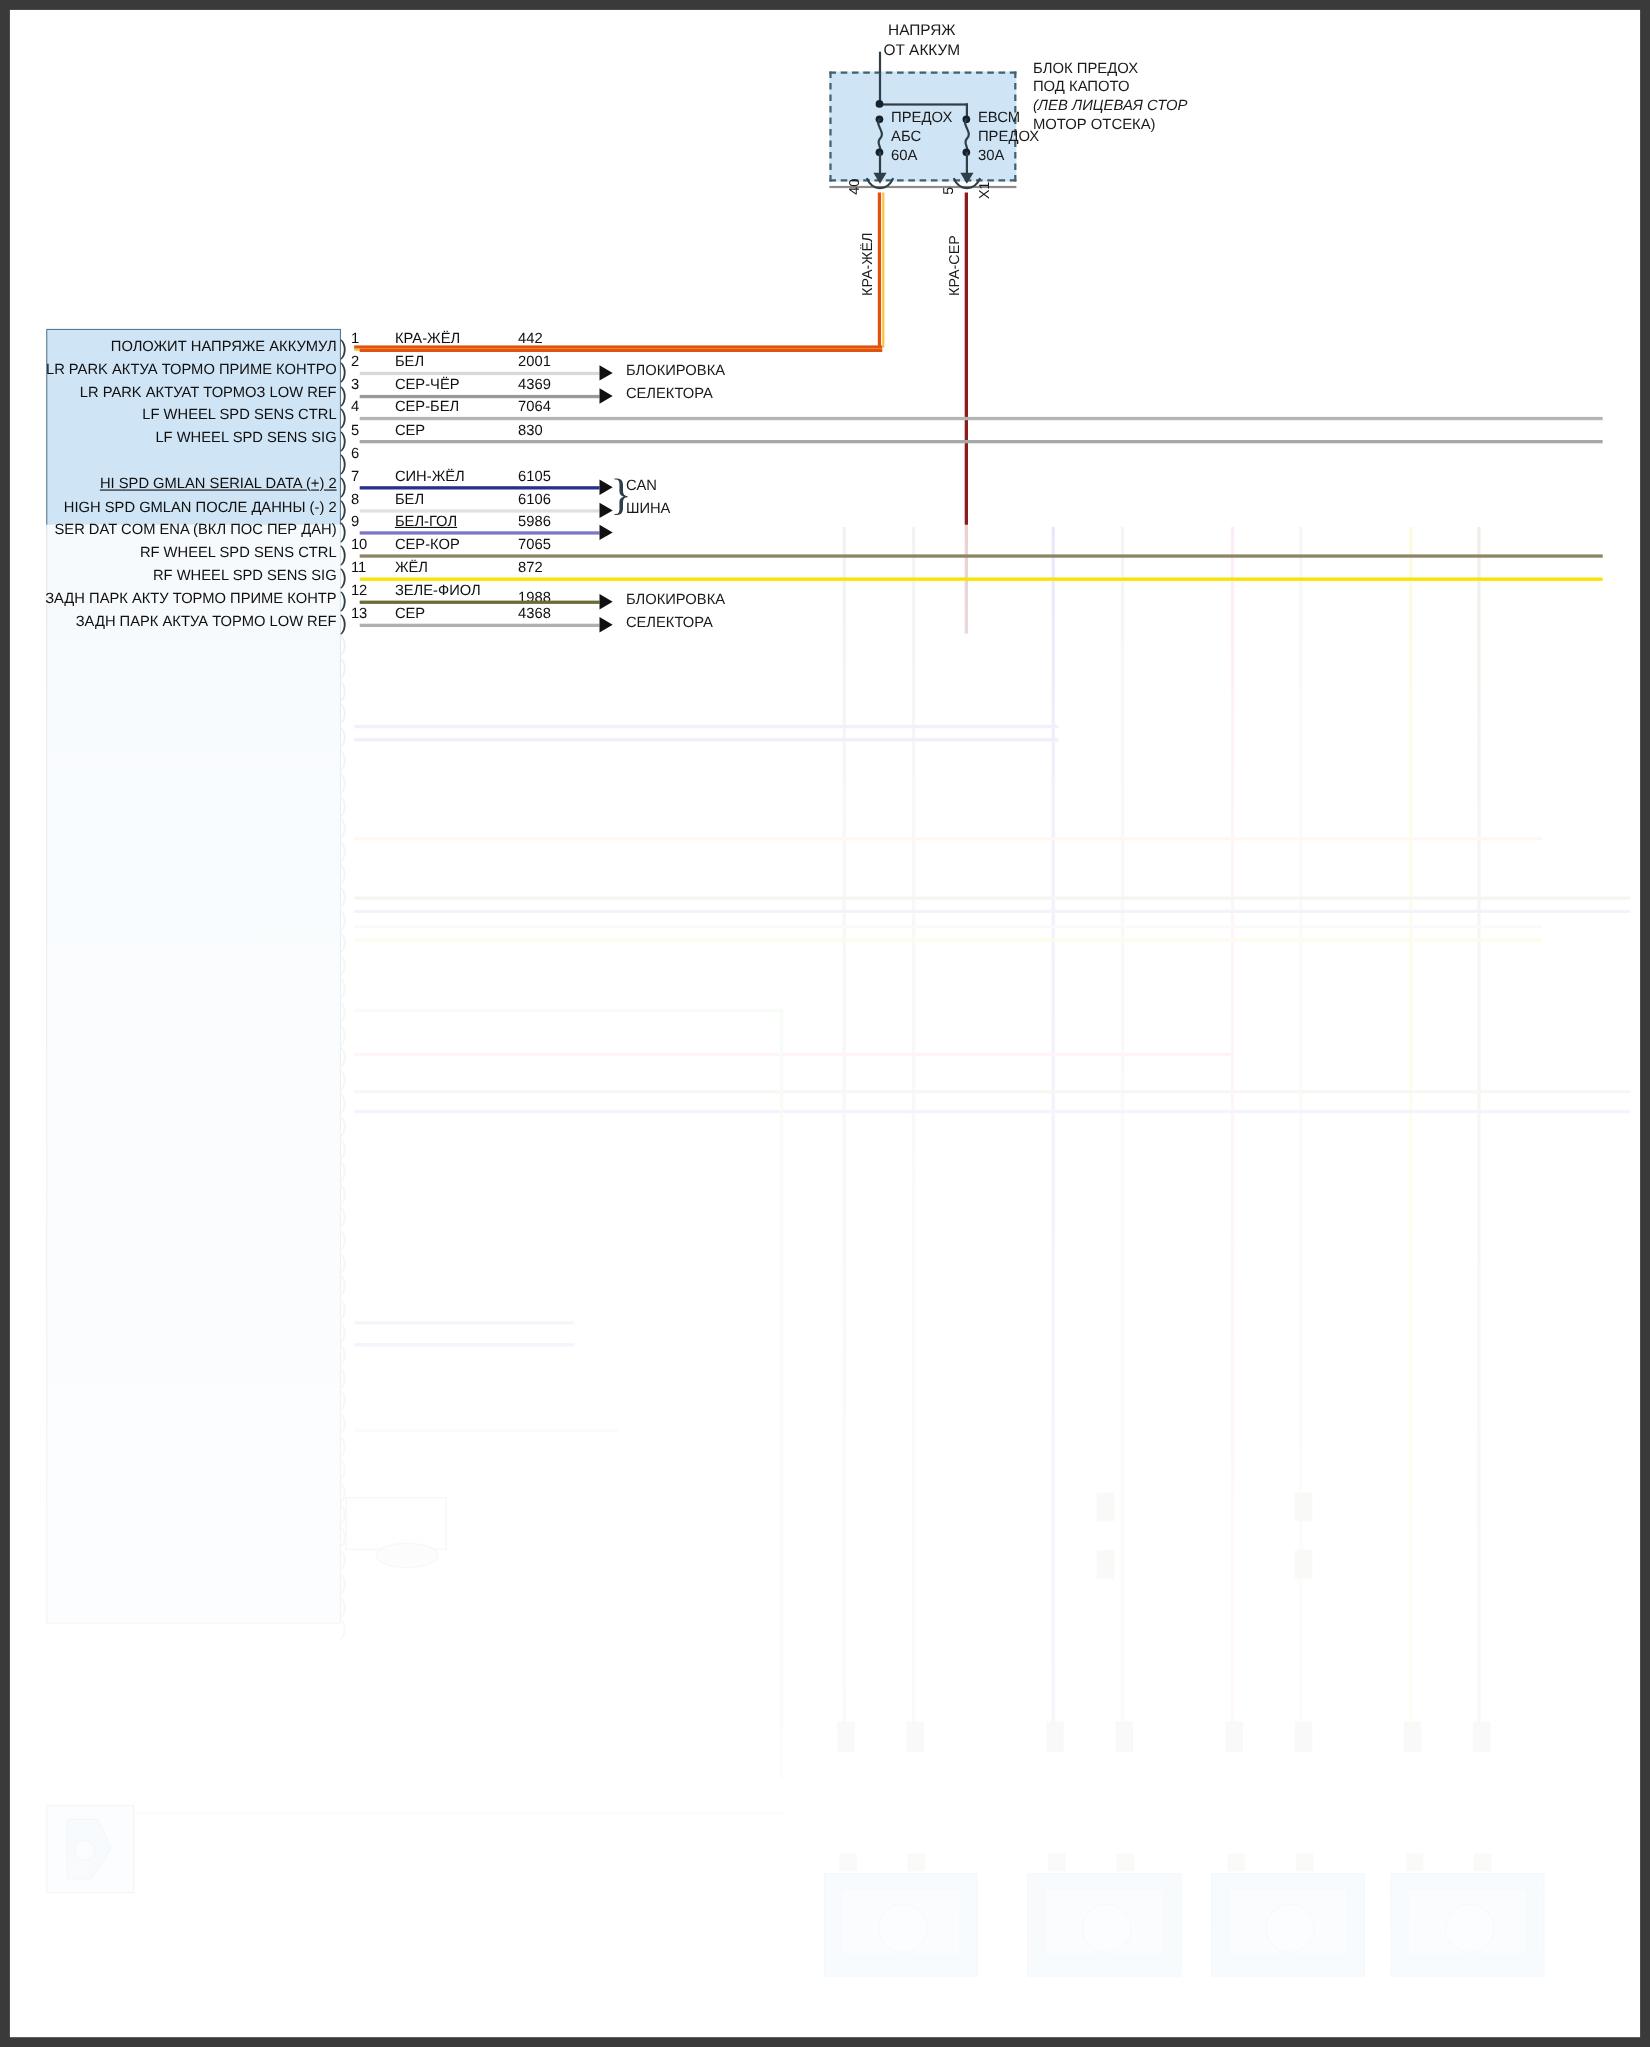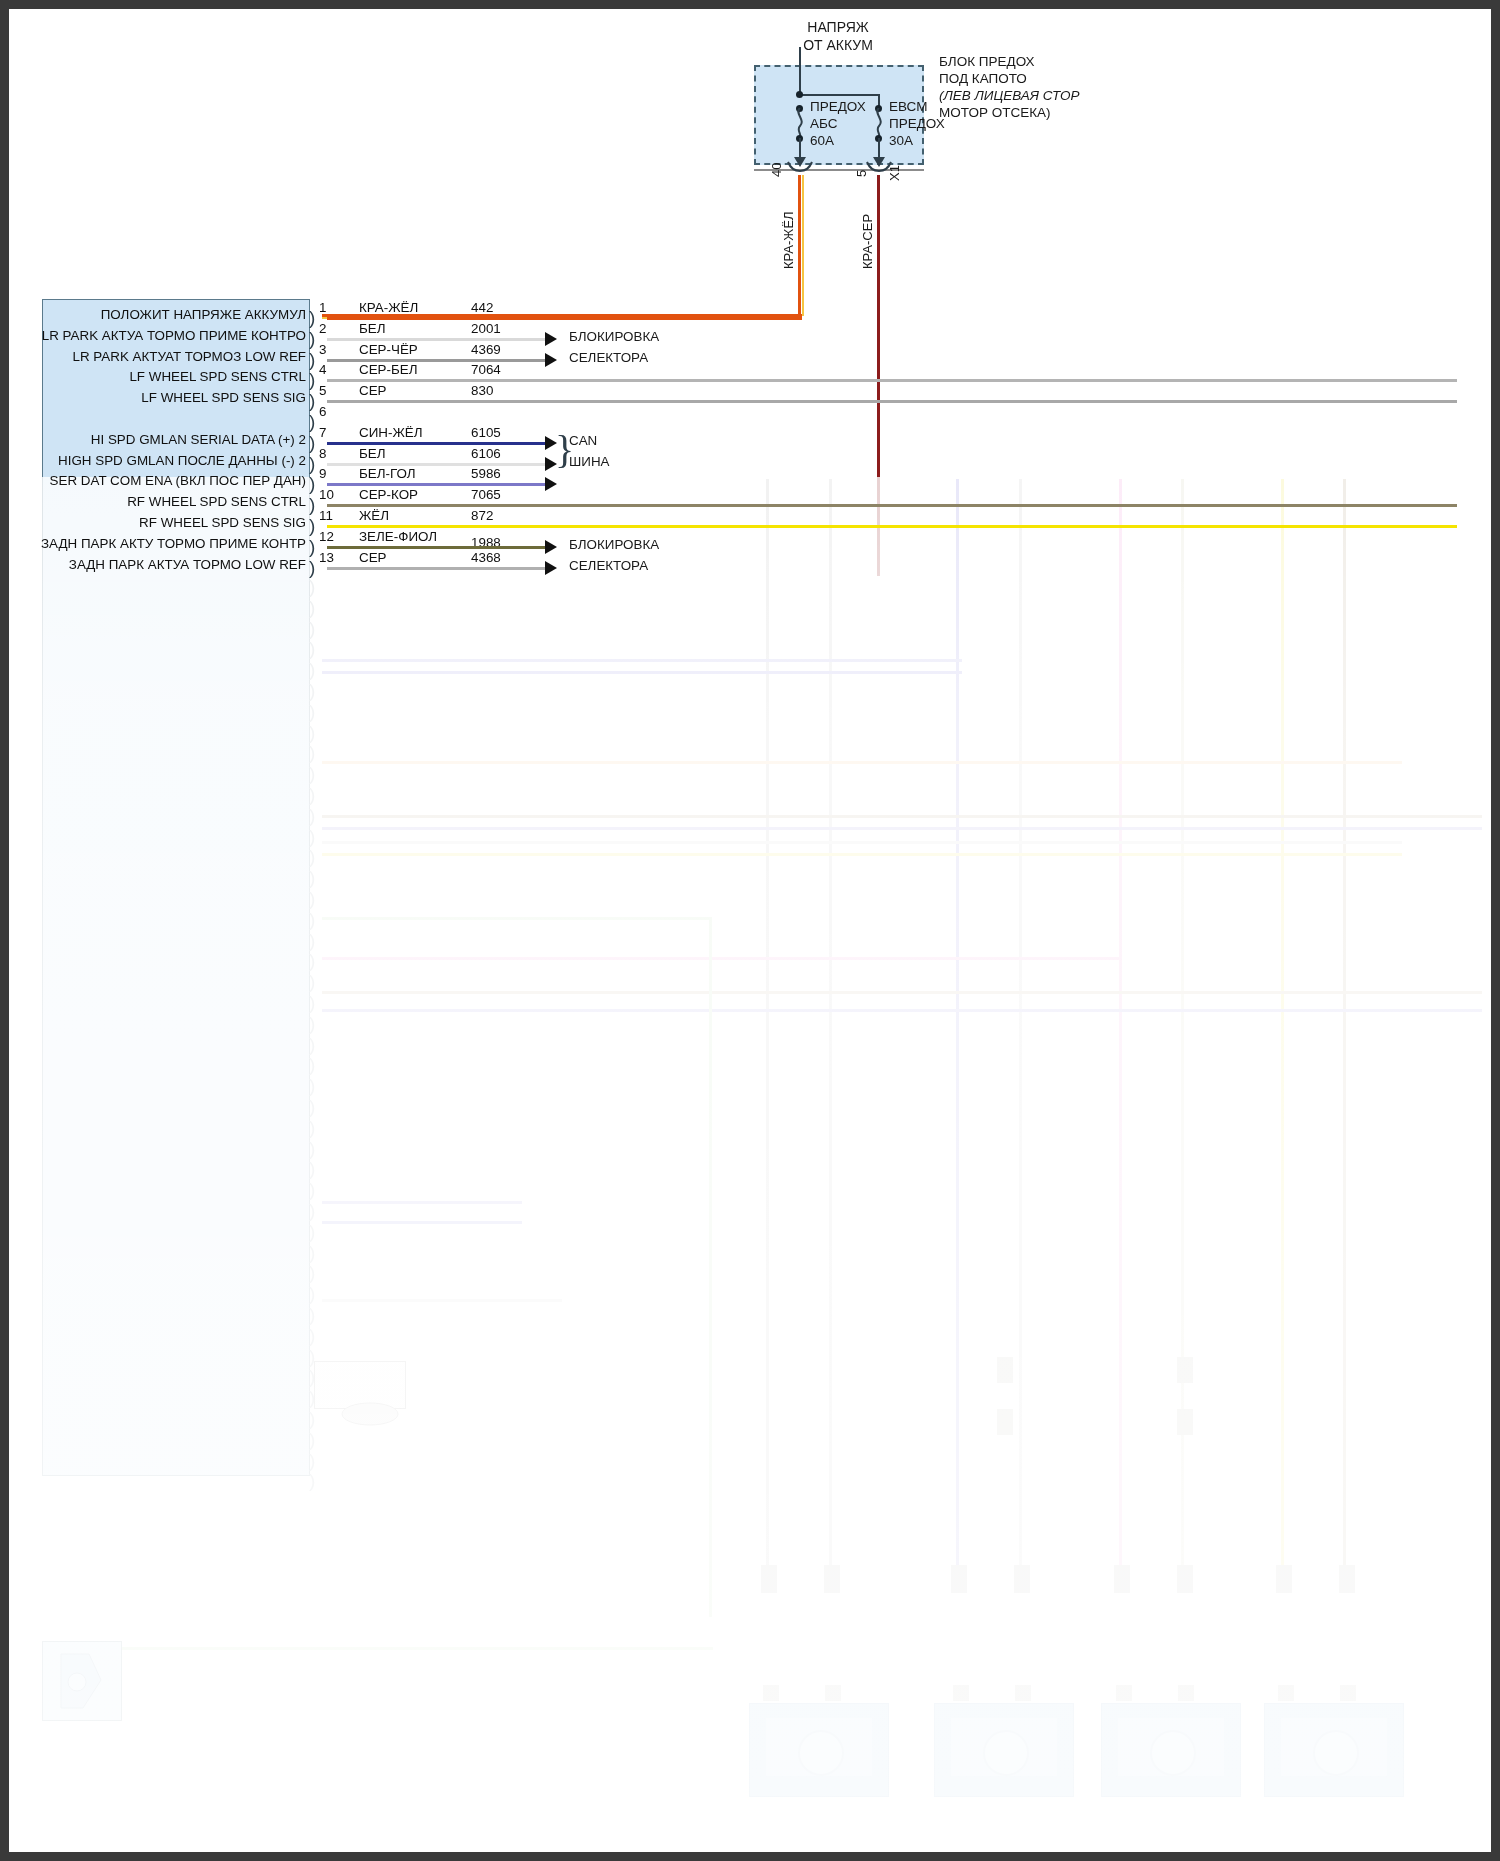--- a/index.html
+++ b/index.html
@@ -290,38 +290,38 @@
         <div class="pinbracket" style="left: 300px; top: 382.2px;">)</div>
         <div class="pinnum" style="left: 310px; top: 374.2px;">5</div>
         <div class="pinlabel" style="right: 1185px; top: 381.2px;">LF WHEEL SPD SENS SIG</div>
         <div class="wirename" style="left: 350px; top: 374.2px;">СЕР</div>
         <div class="wirenum" style="left: 462px; top: 374.2px;">830</div>
         <div class="wire" style="left: 318px; top: 391.2px; width: 1130px; background: rgb(168, 168, 168);"></div>
         <div class="pinbracket" style="left: 300px; top: 403px;">)</div>
         <div class="pinnum" style="left: 310px; top: 395px;">6</div>
         <div class="pinbracket" style="left: 300px; top: 423.8px;">)</div>
         <div class="pinnum" style="left: 310px; top: 415.8px;">7</div>
-        <div class="pinlabel" style="right: 1185px; top: 422.8px;">HI SPD GMLAN SERIAL DATA (+) 2</div>
+        <div class="pinlabel" style="right: 1185px; top: 422.8px; text-decoration: underline;">HI SPD GMLAN SERIAL DATA (+) 2</div>
         <div class="wirename" style="left: 350px; top: 415.8px;">СИН-ЖЁЛ</div>
         <div class="wirenum" style="left: 462px; top: 415.8px;">6105</div>
         <div class="wire" style="left: 318px; top: 432.8px; width: 218px; background: rgb(39, 49, 140);"></div>
         <div class="arrowr" style="left: 536px; top: 426.8px;"></div>
         <div class="txt" style="left: 560px; top: 423.8px; font-size: 13.4px;">CAN</div>
         <div class="pinbracket" style="left: 300px; top: 444.6px;">)</div>
         <div class="pinnum" style="left: 310px; top: 436.6px;">8</div>
         <div class="pinlabel" style="right: 1185px; top: 443.6px;">HIGH SPD GMLAN ПОСЛЕ ДАННЫ (-) 2</div>
         <div class="wirename" style="left: 350px; top: 436.6px;">БЕЛ</div>
         <div class="wirenum" style="left: 462px; top: 436.6px;">6106</div>
         <div class="wire" style="left: 318px; top: 453.6px; width: 218px; background: rgb(224, 224, 224);"></div>
         <div class="arrowr" style="left: 536px; top: 447.6px;"></div>
         <div class="txt" style="left: 560px; top: 444.6px; font-size: 13.4px;">ШИНА</div>
         <div class="pinbracket" style="left: 300px; top: 465.4px;">)</div>
         <div class="pinnum" style="left: 310px; top: 457.4px;">9</div>
         <div class="pinlabel" style="right: 1185px; top: 464.4px;">SER DAT COM ENA (ВКЛ ПОС ПЕР ДАН)</div>
-        <div class="wirename" style="left: 350px; top: 457.4px;">БЕЛ-ГОЛ</div>
+        <div class="wirename" style="left: 350px; top: 457.4px; text-decoration: underline;">БЕЛ-ГОЛ</div>
         <div class="wirenum" style="left: 462px; top: 457.4px;">5986</div>
         <div class="wire" style="left: 318px; top: 474.4px; width: 218px; background: rgb(124, 120, 200);"></div>
         <div class="arrowr" style="left: 536px; top: 468.4px;"></div>
         <div class="pinbracket" style="left: 300px; top: 486.2px;">)</div>
         <div class="pinnum" style="left: 310px; top: 478.2px;">10</div>
         <div class="pinlabel" style="right: 1185px; top: 485.2px;">RF WHEEL SPD SENS CTRL</div>
         <div class="wirename" style="left: 350px; top: 478.2px;">СЕР-КОР</div>
         <div class="wirenum" style="left: 462px; top: 478.2px;">7065</div>
         <div class="wire" style="left: 318px; top: 495.2px; width: 1130px; background: rgb(141, 132, 102);"></div>
         <div class="pinbracket" style="left: 300px; top: 507px;">)</div>

